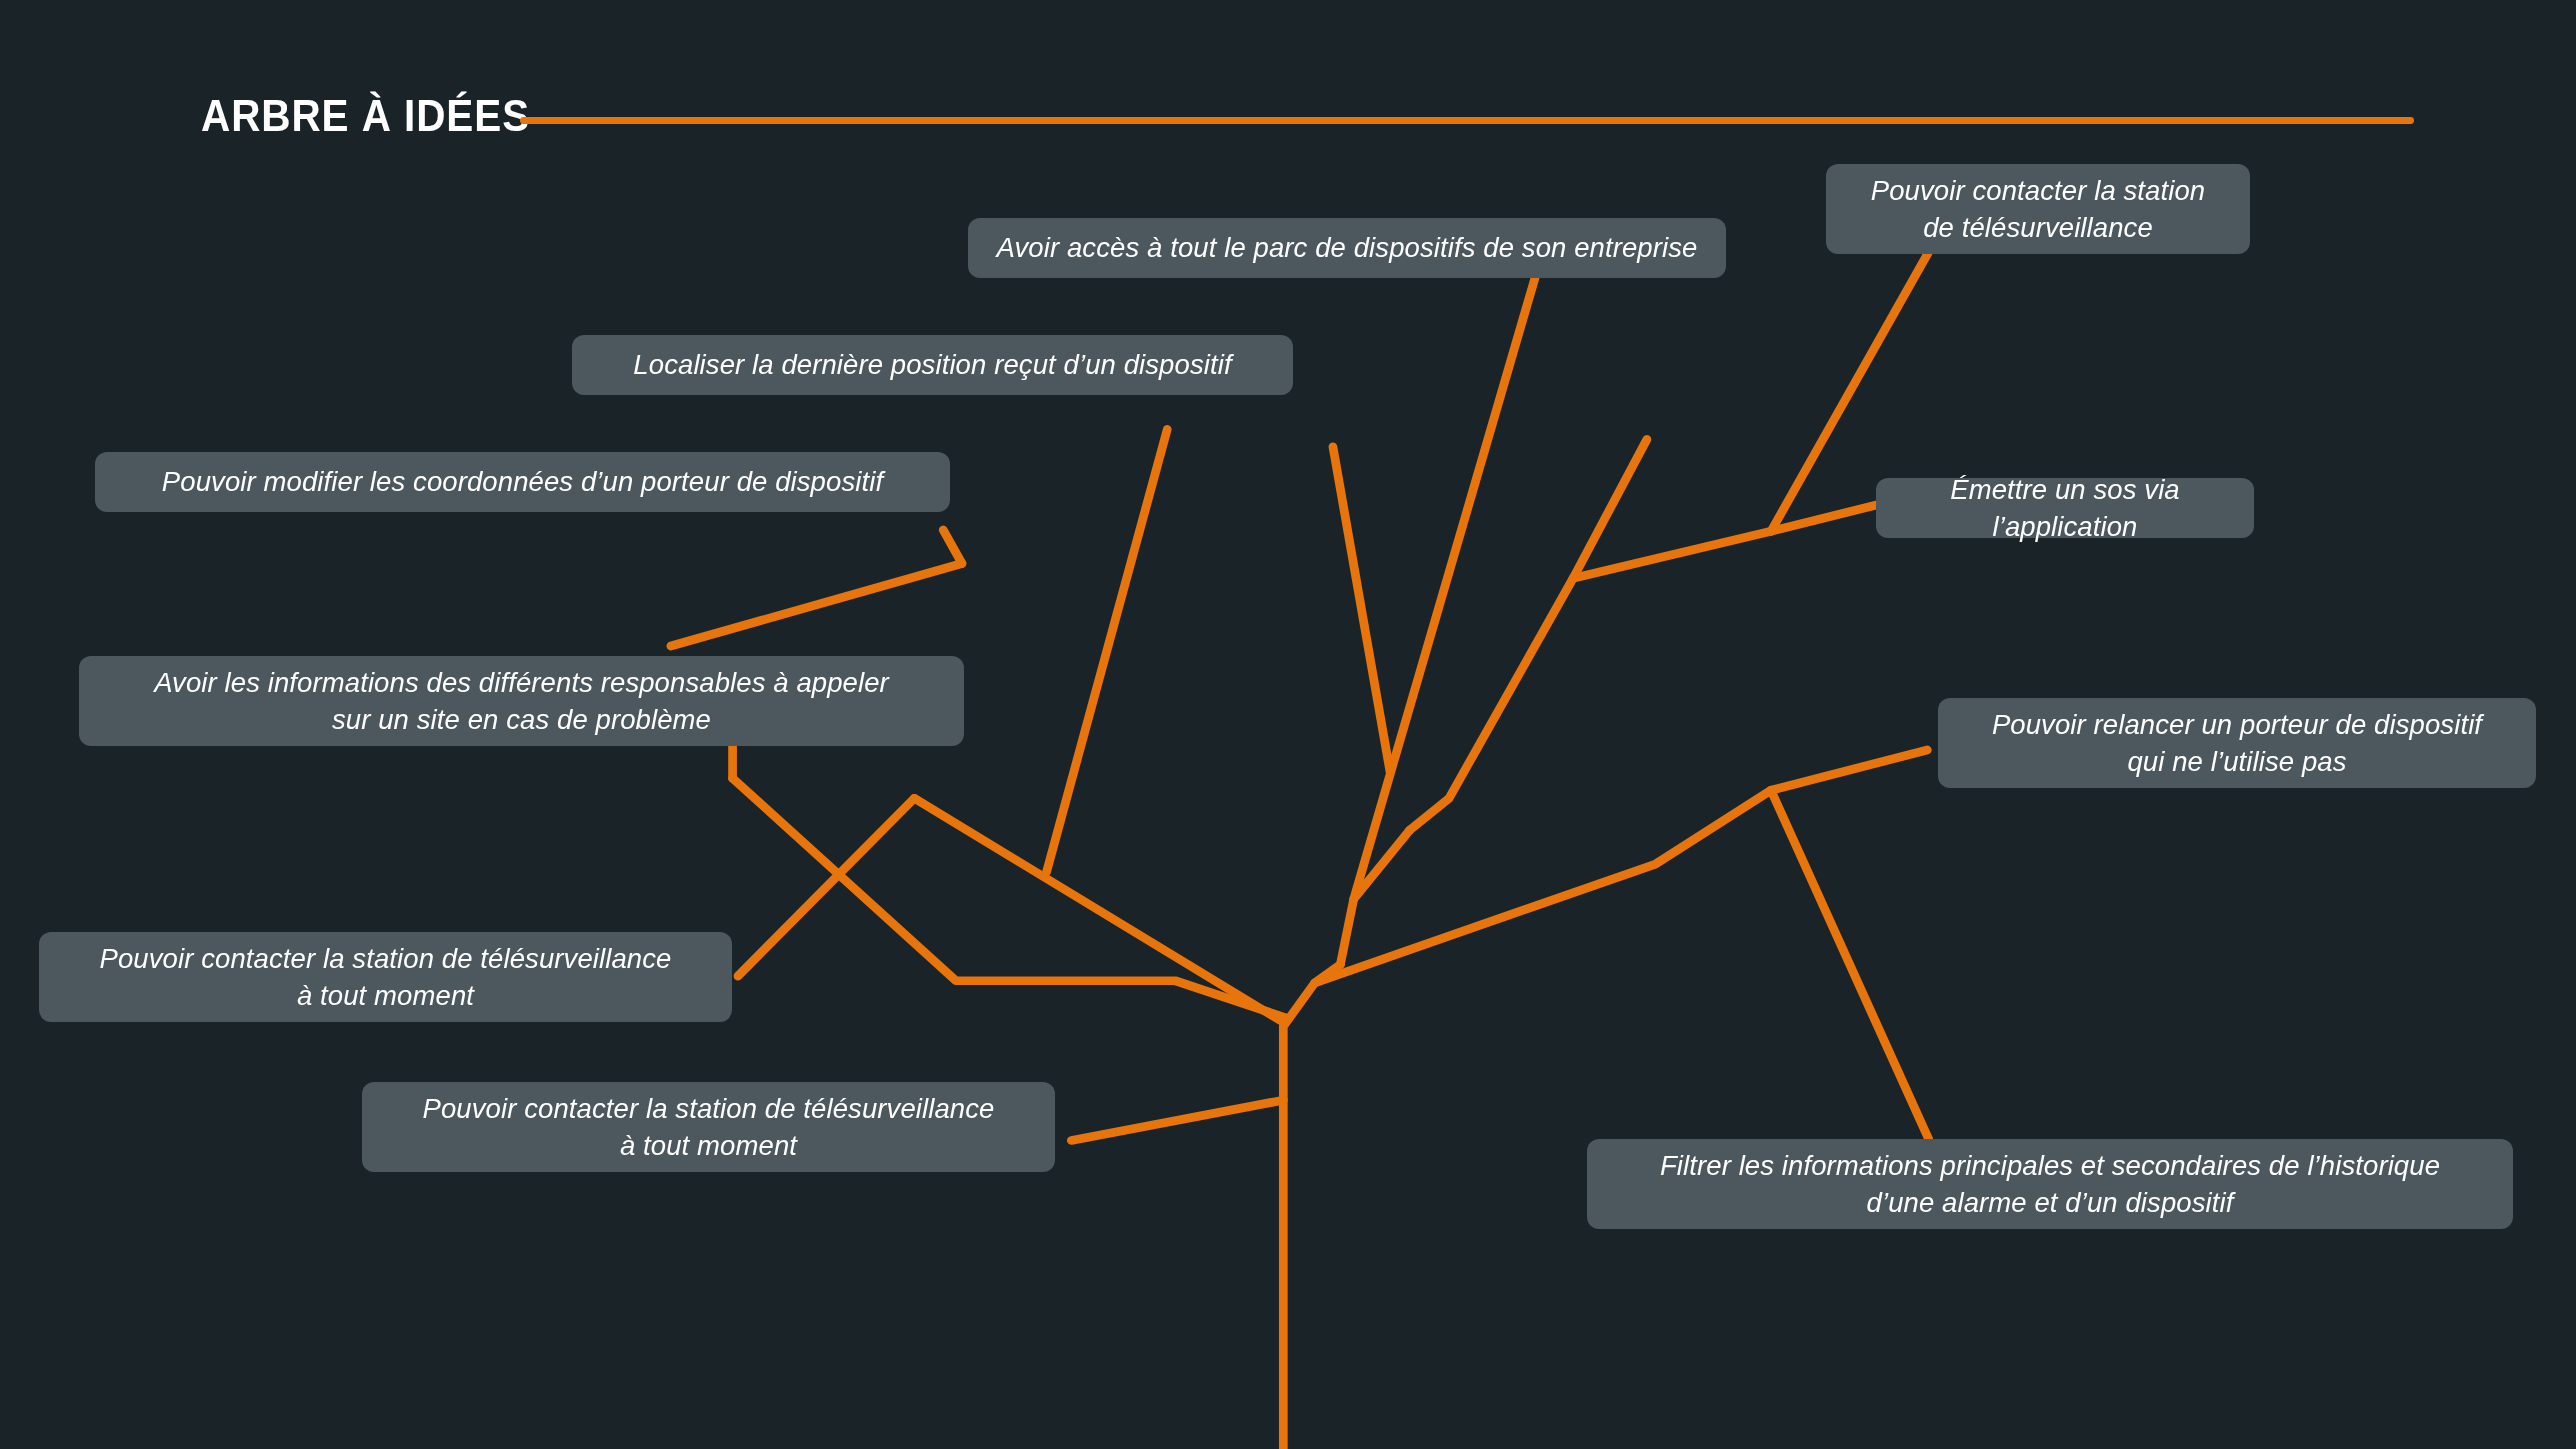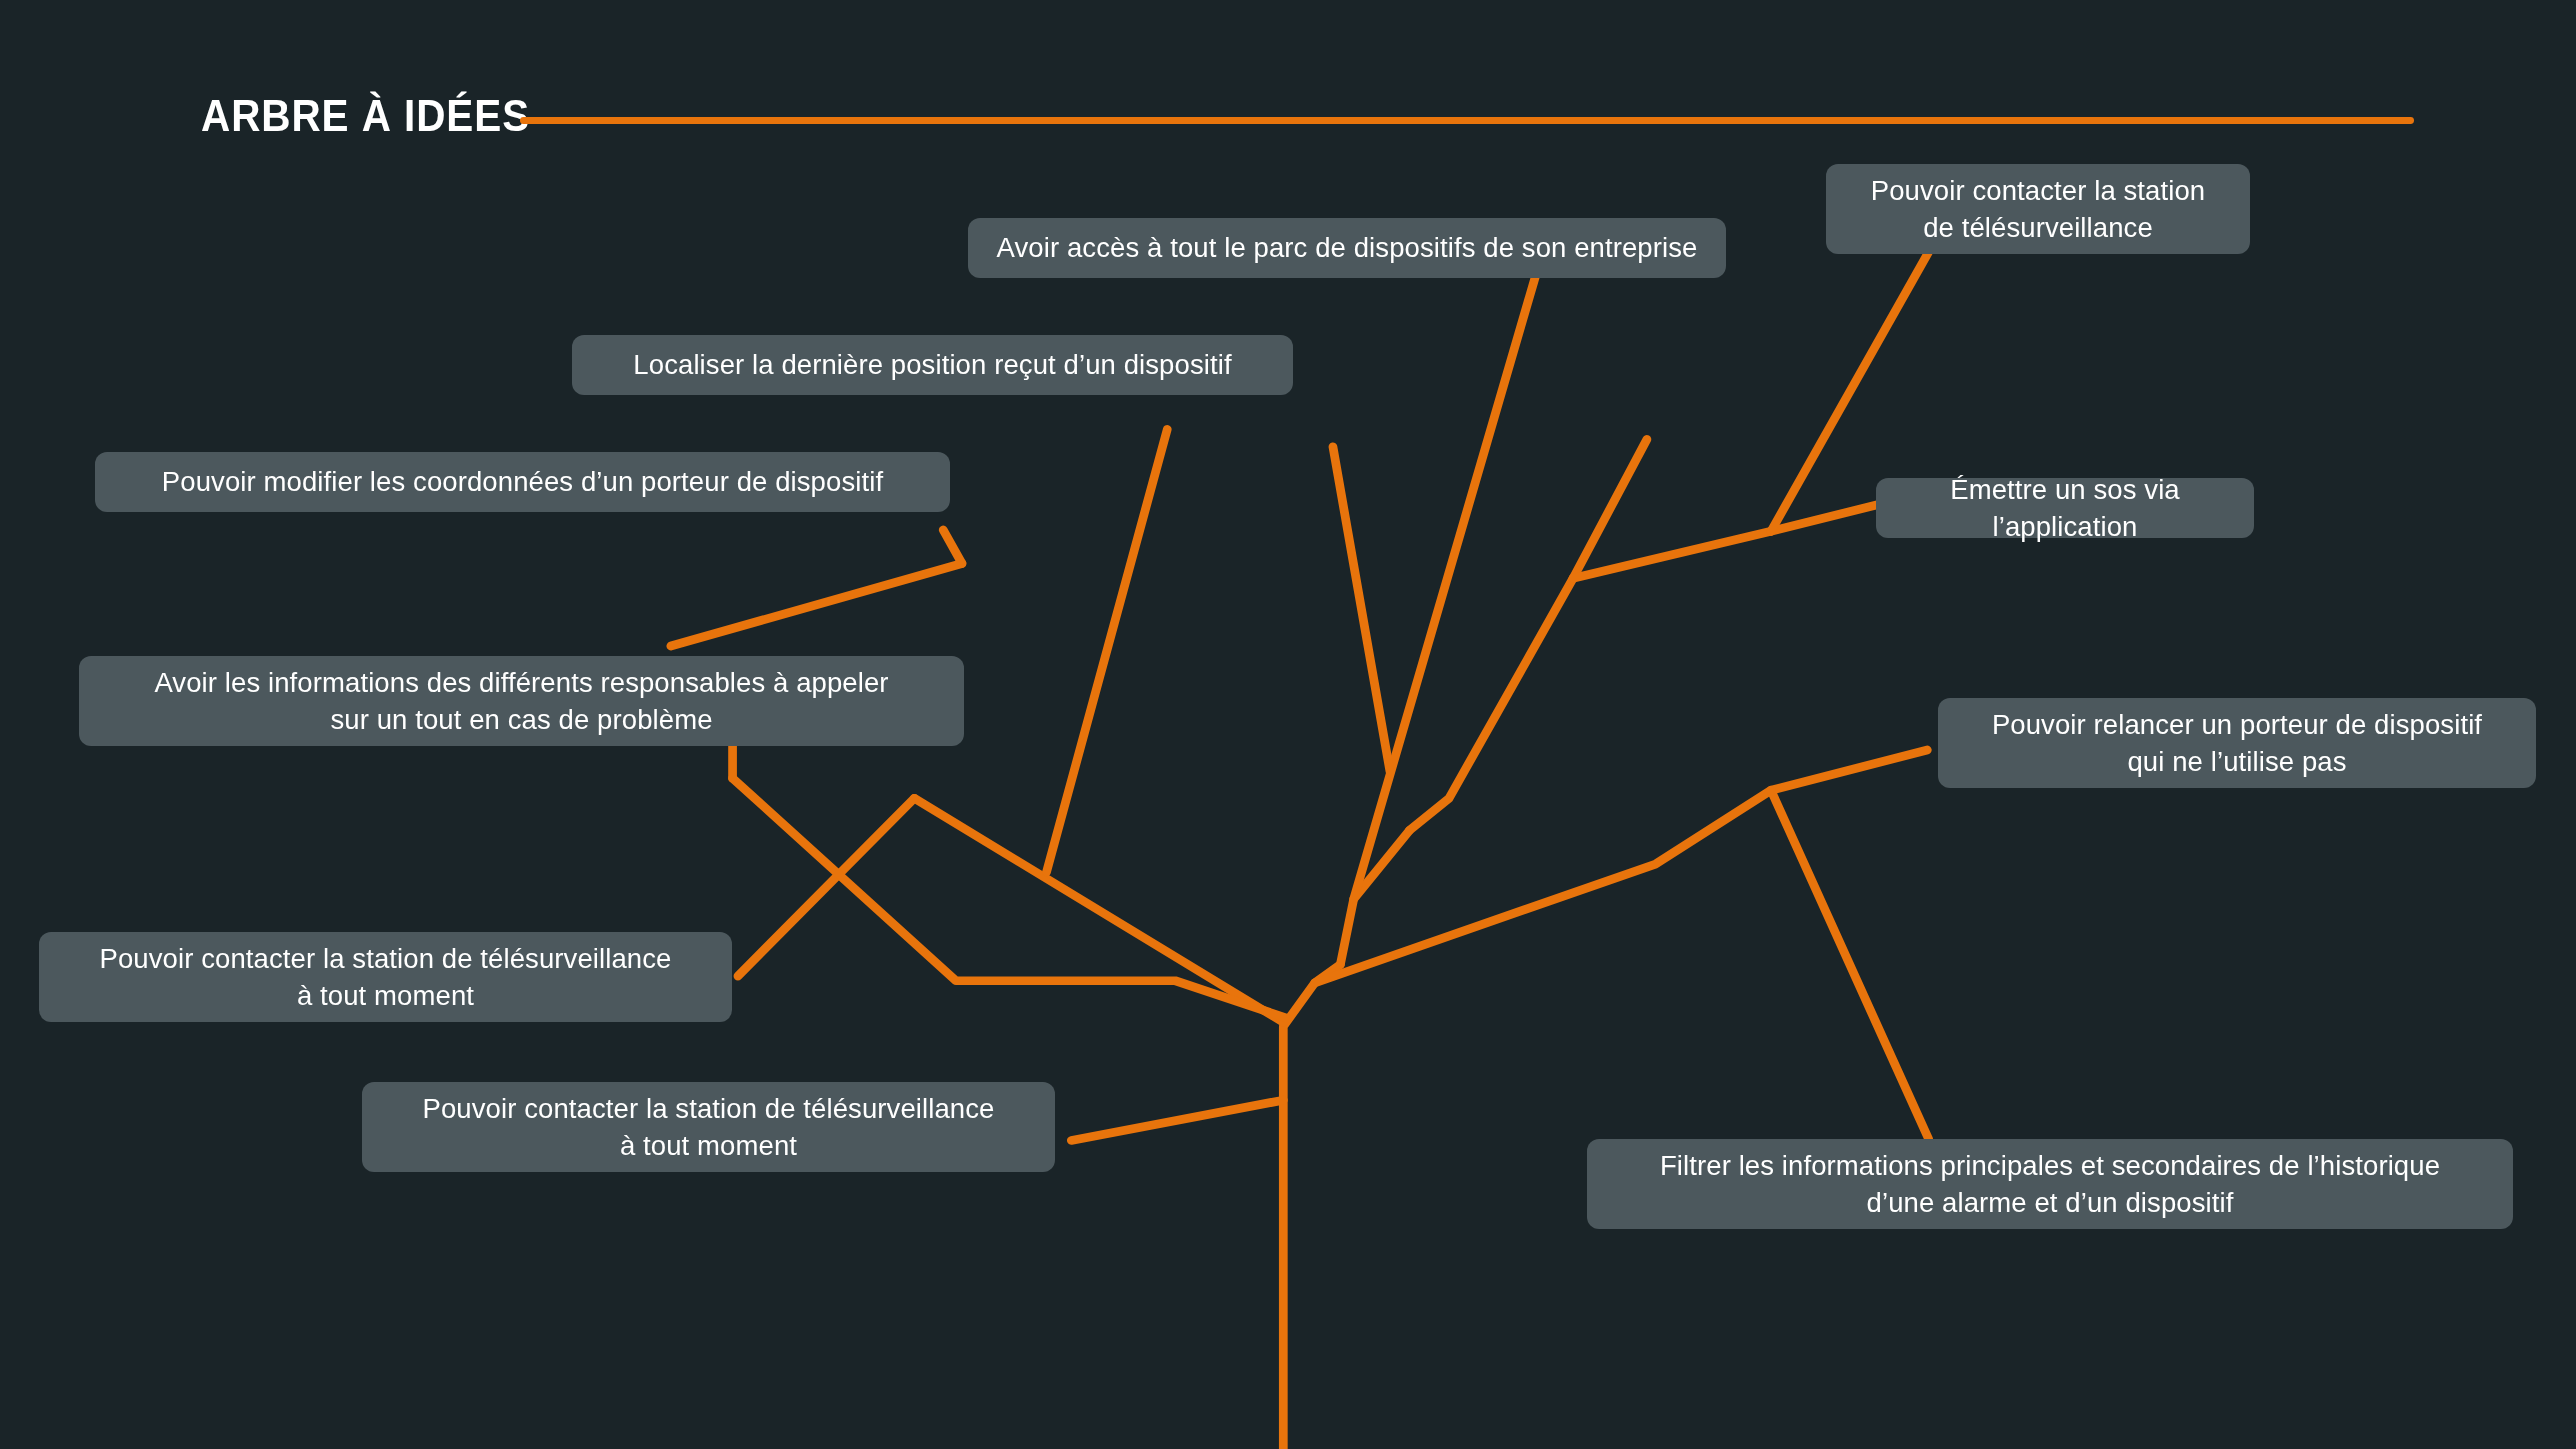--- a/index.html
+++ b/index.html
@@ -74,20 +74,21 @@
     justify-content: center;
     text-align: center;
     padding: 12px 17.4px;
     font-size: 27.5px;
     line-height: 1.35;
     letter-spacing: 0.1px;
     white-space: pre-line;
   }
   .idea-box.narrowfont {
     font-family: "Liberation Sans Narrow", "Liberation Sans", sans-serif;
+    font-style: italic;
   }
 </style>
 </head>
 <body>
 
 <div id="stage">
 
   <div id="title-block">
     <div id="page-title">ARBRE À IDÉES</div>
   </div>
@@ -133,21 +134,21 @@
 
   <div class="idea-box narrowfont" style="left:968px;top:218px;width:758px;height:60px;">Avoir accès à tout le parc de dispositifs de son entreprise</div>
 
   <div class="idea-box narrowfont" style="left:572px;top:335px;width:721px;height:60px;">Localiser la dernière position reçut d’un dispositif</div>
 
   <div class="idea-box narrowfont" style="left:95px;top:452px;width:855px;height:60px;">Pouvoir modifier les coordonnées d’un porteur de dispositif</div>
 
   <div class="idea-box narrowfont" style="left:1876px;top:478px;width:378px;height:60px;">Émettre un sos via l’application</div>
 
   <div class="idea-box narrowfont" style="left:79px;top:656px;width:885px;height:90px;">Avoir les informations des différents responsables à appeler
-sur un tout en cas de problème</div>
+sur un site en cas de problème</div>
 
   <div class="idea-box narrowfont" style="left:1923px;top:698px;width:598px;height:90px;margin-left:15px;">Pouvoir relancer un porteur de dispositif
 qui ne l’utilise pas</div>
 
   <div class="idea-box narrowfont" style="left:39px;top:932px;width:693px;height:90px;">Pouvoir contacter la station de télésurveillance
 à tout moment</div>
 
   <div class="idea-box narrowfont" style="left:362px;top:1082px;width:693px;height:90px;">Pouvoir contacter la station de télésurveillance
 à tout moment</div>
 

